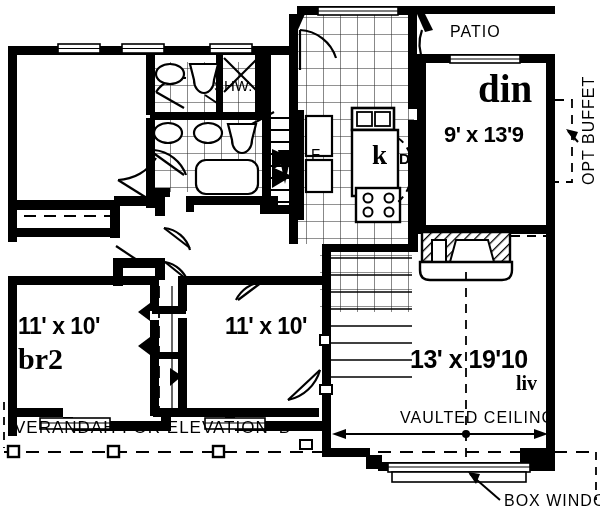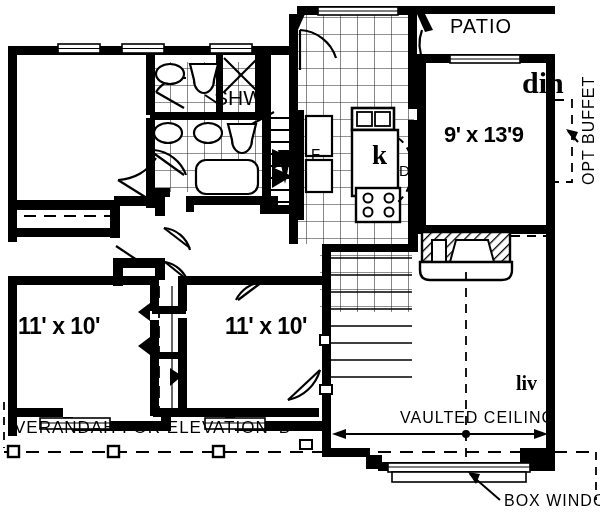--- a/index.html
+++ b/index.html
@@ -288,38 +288,40 @@
 
     <g fill="#fff" stroke="#000" stroke-width="2">
       <rect x="320" y="335" width="10" height="10"></rect>
       <rect x="320" y="385" width="12" height="9"></rect>
       <rect x="300" y="440" width="12" height="9"></rect>
     </g>
   </svg>
 
 
 
-  <div class="lbl room-name" style="left:478px; top:66px; font-size:30px;margin-left:44px;">din</div>
+  <div class="lbl room-name" style="left:478px; top:66px; font-size:39px;">din</div>
   <div class="lbl dim" style="left:444px; top:98px; font-size:22px;margin-top:24px;">9' x 13'9</div>
 
   <div class="lbl room-name" style="left:372px; top:140px; font-size:27px;">k</div>
 
   <div class="lbl dim" style="left:18px; top:313px; font-size:23px;">11' x 10'</div>
+  <div class="lbl room-name" style="left:18px; top:342px; font-size:30px;">br2</div>
 
   <div class="lbl dim" style="left:225px; top:313px; font-size:23px;">11' x 10'</div>
 
+  <div class="lbl dim" style="left:410px; top:345px; font-size:25px;">13' x  19'10</div>
   <div class="lbl room-name" style="left:496px; top:372px; font-size:20px;margin-left:20px;">liv</div>
 
-  <div class="lbl note" style="left:450px; top:15px; font-size:20px;">PATIO</div>
+  <div class="lbl note" style="left:450px; top:23px; font-size:16px;">PATIO</div>
 
   <div class="lbl note rot90" style="left:580px; top:185px; font-size:16px;">OPT BUFFET</div>
 
-  <div class="lbl note" style="left:214px; top:86px; font-size:21px; letter-spacing:0px;">SHW.</div>
-
-  <div class="lbl note" style="left:399px; top:162px; font-size:15px; letter-spacing:0px;">DW</div>
+  <div class="lbl note" style="left:214px; top:77px; font-size:15px; letter-spacing:0px;">SHW.</div>
+
+  <div class="lbl note" style="left:399px; top:150px; font-size:15px; letter-spacing:0px;font-weight:bold;">DW</div>
 
   <div class="lbl note" style="left:311px; top:145px; font-size:15px; letter-spacing:0px;">F</div>
 
   <div class="lbl note" style="left:400px; top:409px; font-size:16px;">VAULTED CEILING</div>
 
   <div class="lbl note" style="left:14px; top:418px; font-size:17px;">VERANDAH  FOR ELEVATION 'B'</div>
 
   <div class="lbl note" style="left:504px; top:492px; font-size:16px;">BOX WINDOW</div>
 
 </div>

